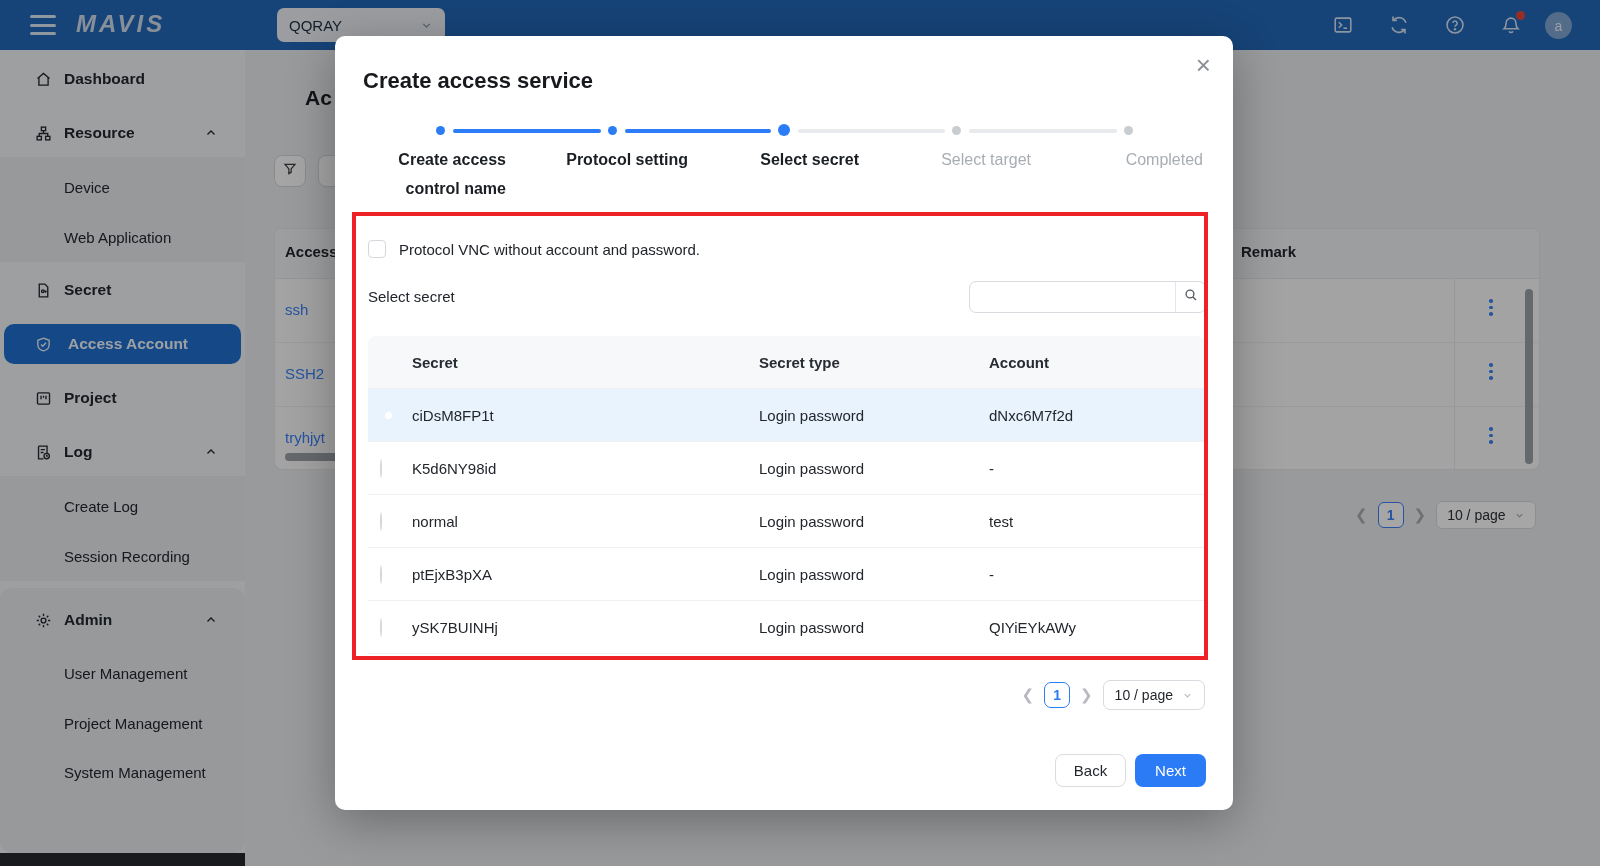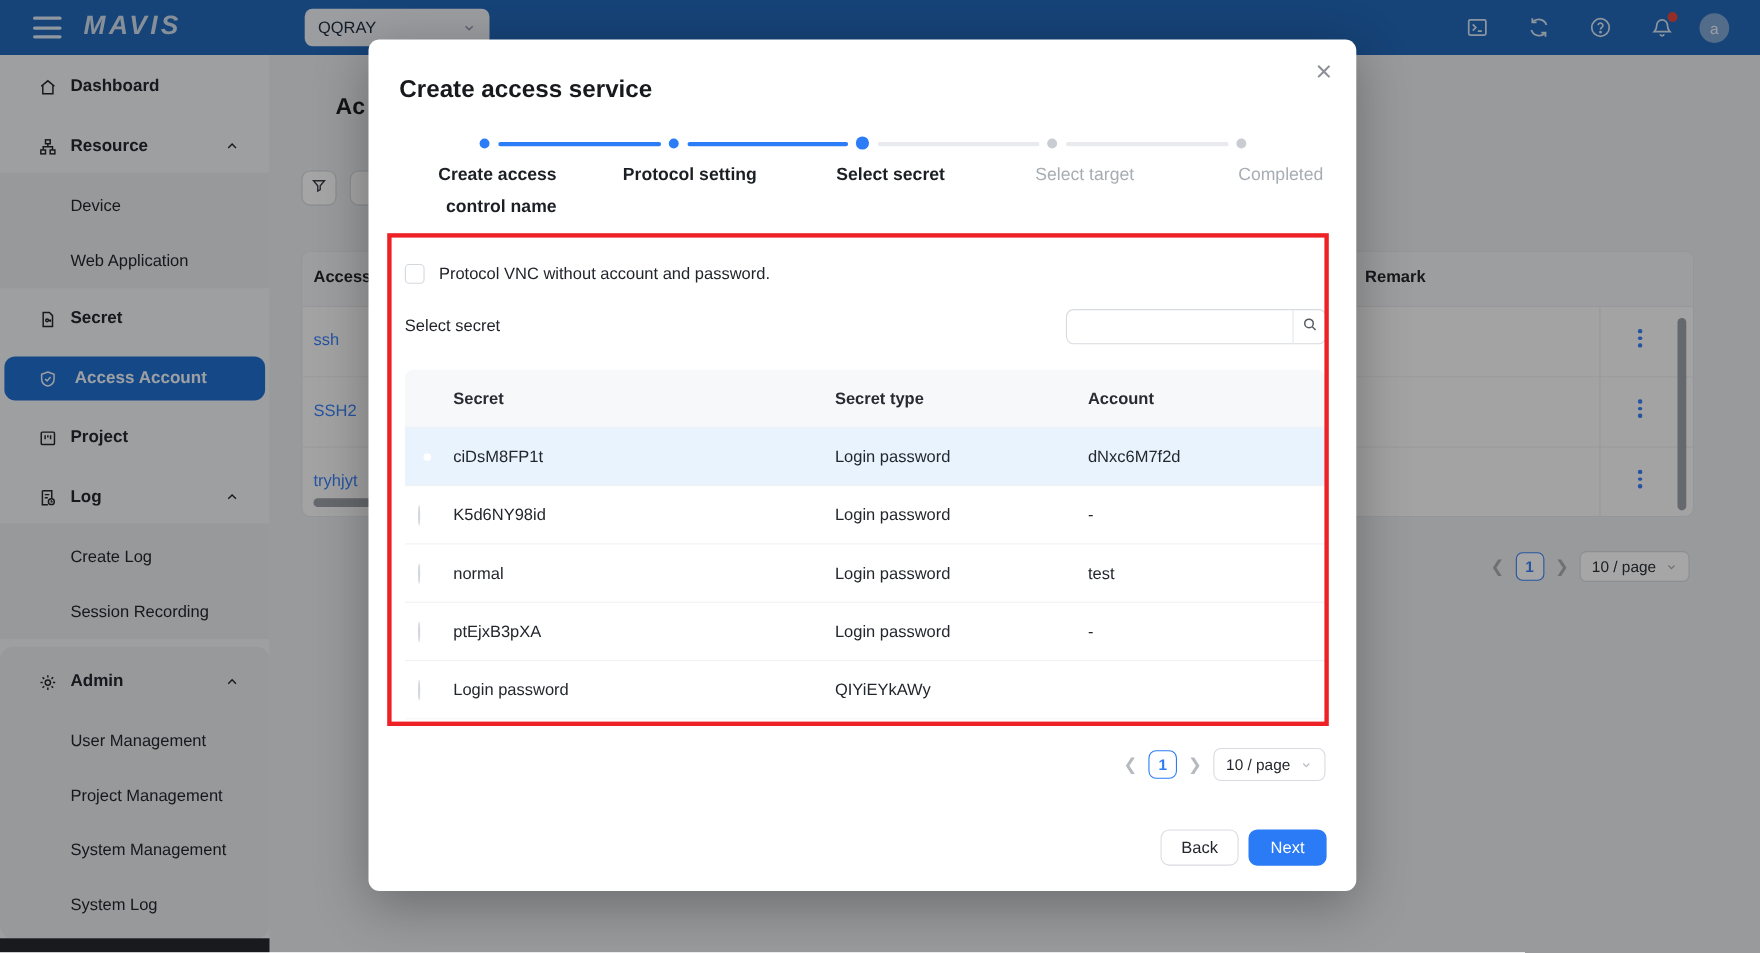--- a/index.html
+++ b/index.html
@@ -267,23 +267,20 @@
 
     <div class="si sub" style="top:603px">
       <span class="si-lb">User Management</span>
     </div>
     <div class="si sub" style="top:653px">
       <span class="si-lb">Project Management</span>
     </div>
     <div class="si sub" style="top:702px">
       <span class="si-lb">System Management</span>
     </div>
-    <div class="si sub" style="top:752px">
-      <span class="si-lb">System Log</span>
-    </div>
 
     <div class="darkstrip"></div>
   </div>
 
   <div class="content">
     <div class="page-title">Ac</div>
 
     <div class="tool-btn" style="left:29px">
       <span><svg width="16" height="16" viewBox="0 0 24 24" fill="none" stroke="currentColor" stroke-width="1.9">
             <path d="M4.5 5h15l-5.8 6.8V17l-3.4 2v-7.2z"></path>
@@ -403,20 +400,21 @@
         <span>test</span>
       </div>
       <div class="mt-row">
         <span><span class="radio"></span></span>
         <span>ptEjxB3pXA</span>
         <span>Login password</span>
         <span>-</span>
       </div>
       <div class="mt-row">
         <span><span class="radio"></span></span>
+        <span>ySK7BUINHj</span>
         <span>Login password</span>
         <span>QIYiEYkAWy</span>
       </div>
     </div>
 
     <div class="m-pag">
       <span class="arrow">❮</span>
       <span class="pnum">1</span>
       <span class="arrow">❯</span>
       <span class="psize">

